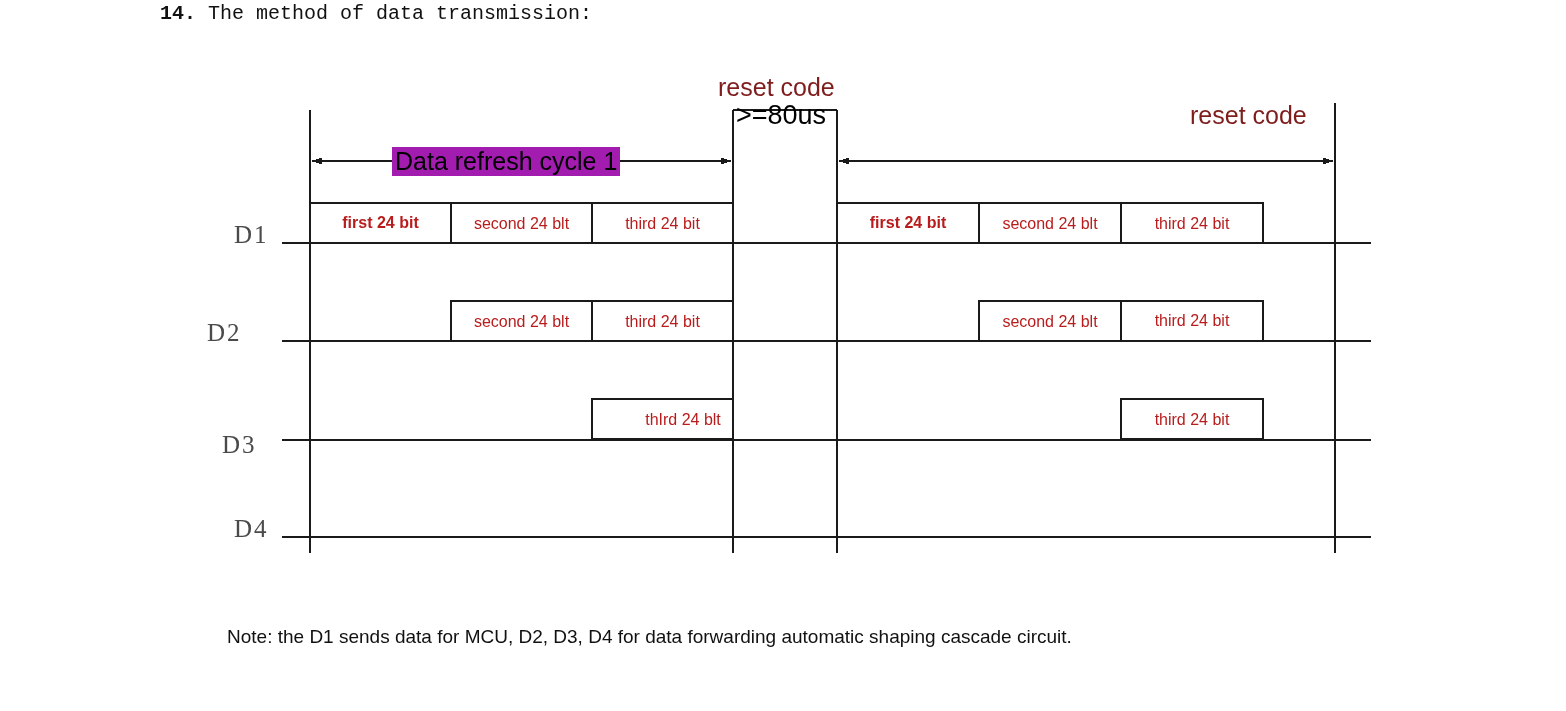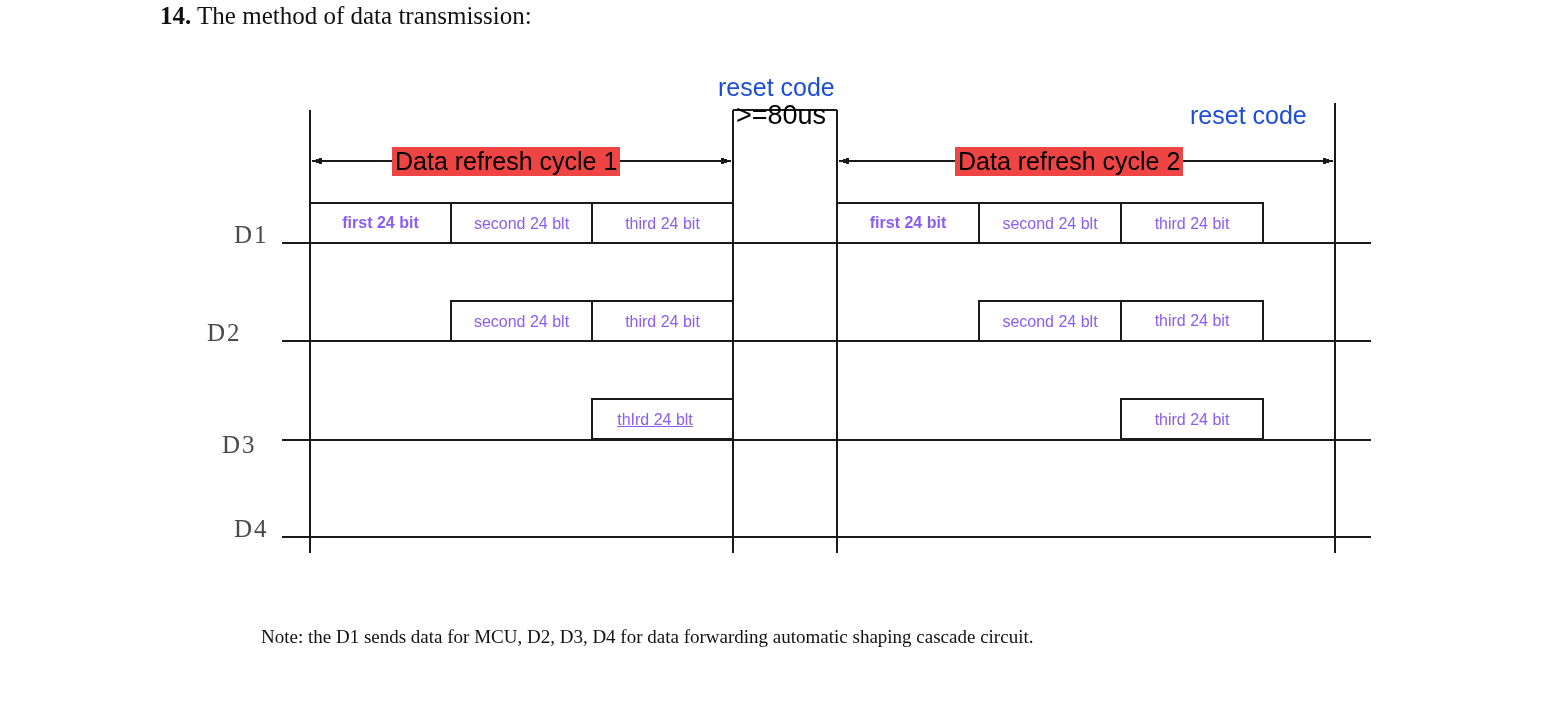--- a/index.html
+++ b/index.html
@@ -13,22 +13,22 @@
     position: relative;
     font-family: "Liberation Sans", sans-serif;
     overflow: hidden;
   }
 
   
   .question-line {
     position: absolute;
     left: 160px;
     top: 2px;
-    font-family: Liberation Serif, serif;
-    font-size: 25px;
+    font-family: Liberation Mono, monospace;
+    font-size: 20px;
     color: #111111;
     white-space: nowrap;
   }
   .question-line .qnum {
     font-weight: bold;
   }
 
   
   .diagram {
     position: absolute;
@@ -51,63 +51,62 @@
     letter-spacing: 2px;
     color: #4a4a4a;
     white-space: nowrap;
   }
 
   .cyclelabel {
     position: absolute;
     font-family: "Liberation Sans", sans-serif;
     font-size: 25px;
     color: #000000;
-    background: #ef4444;
+    background: #a21caf;
     padding: 0 3px;
     white-space: nowrap;
   }
 
   .resetlabel {
     position: absolute;
     font-family: "Liberation Sans", sans-serif;
     font-size: 25px;
-    color: #1d4ed8;
+    color: #7f1d1d;
     white-space: nowrap;
   }
 
   .resetvalue {
     position: absolute;
     font-family: "Liberation Sans", sans-serif;
     font-size: 27px;
     color: #000000;
     white-space: nowrap;
   }
 
   .cell-text {
     position: absolute;
     font-family: "Liberation Sans", sans-serif;
     font-size: 16px;
-    color: #8b5cf6;
+    color: #b91c1c;
     text-align: center;
     white-space: nowrap;
   }
   .cell-text.bold {
     font-weight: bold;
   }
 
   
   .note {
     position: absolute;
     left: 227px;
     top: 626px;
-    font-family: Liberation Serif, serif;
+    font-family: Liberation Sans, sans-serif;
     font-size: 19px;
     color: #111111;
     white-space: nowrap;
-    margin-left: 34px;
   }
 </style>
 </head>
 <body>
 
 <div class="question-line">
   <span class="qnum">14.</span>
   <span>The method of data transmission:</span>
 </div>
 
@@ -163,30 +162,29 @@
   <div class="dlabel" style="left:234px; top:221px;">D1</div>
   <div class="dlabel" style="left:207px; top:319px;">D2</div>
   <div class="dlabel" style="left:222px; top:431px;">D3</div>
   <div class="dlabel" style="left:234px; top:515px;">D4</div>
 
   <div class="resetlabel" style="left:718px; top:73px;">reset code</div>
   <div class="resetvalue" style="left:736px; top:100px;">&gt;=80us</div>
   <div class="resetlabel" style="left:1190px; top:101px;">reset code</div>
 
   <div class="cyclelabel" style="left:392px; top:147px;">Data refresh cycle 1</div>
-  <div class="cyclelabel" style="left:955px; top:147px;">Data refresh cycle 2</div>
 
   <div class="cell-text bold" style="left:310px; top:214px; width:141px;">first 24 bit</div>
   <div class="cell-text" style="left:451px; top:215px; width:141px;">second 24 blt</div>
   <div class="cell-text" style="left:592px; top:215px; width:141px;">third 24 bit</div>
 
   <div class="cell-text" style="left:451px; top:313px; width:141px;">second 24 blt</div>
   <div class="cell-text" style="left:592px; top:313px; width:141px;">third 24 bit</div>
 
-  <div class="cell-text" style="left:592px; top:411px; width:126px;text-decoration:underline;">thIrd 24 blt</div>
+  <div class="cell-text" style="left:620px; top:411px; width:126px;">thIrd 24 blt</div>
 
   <div class="cell-text bold" style="left:837px; top:214px; width:142px;">first 24 bit</div>
   <div class="cell-text" style="left:979px; top:215px; width:142px;">second 24 blt</div>
   <div class="cell-text" style="left:1121px; top:215px; width:142px;">third 24 bit</div>
 
   <div class="cell-text" style="left:979px; top:313px; width:142px;">second 24 blt</div>
   <div class="cell-text" style="left:1121px; top:312px; width:142px;">third 24 bit</div>
 
   <div class="cell-text" style="left:1121px; top:411px; width:142px;">third 24 bit</div>
 

